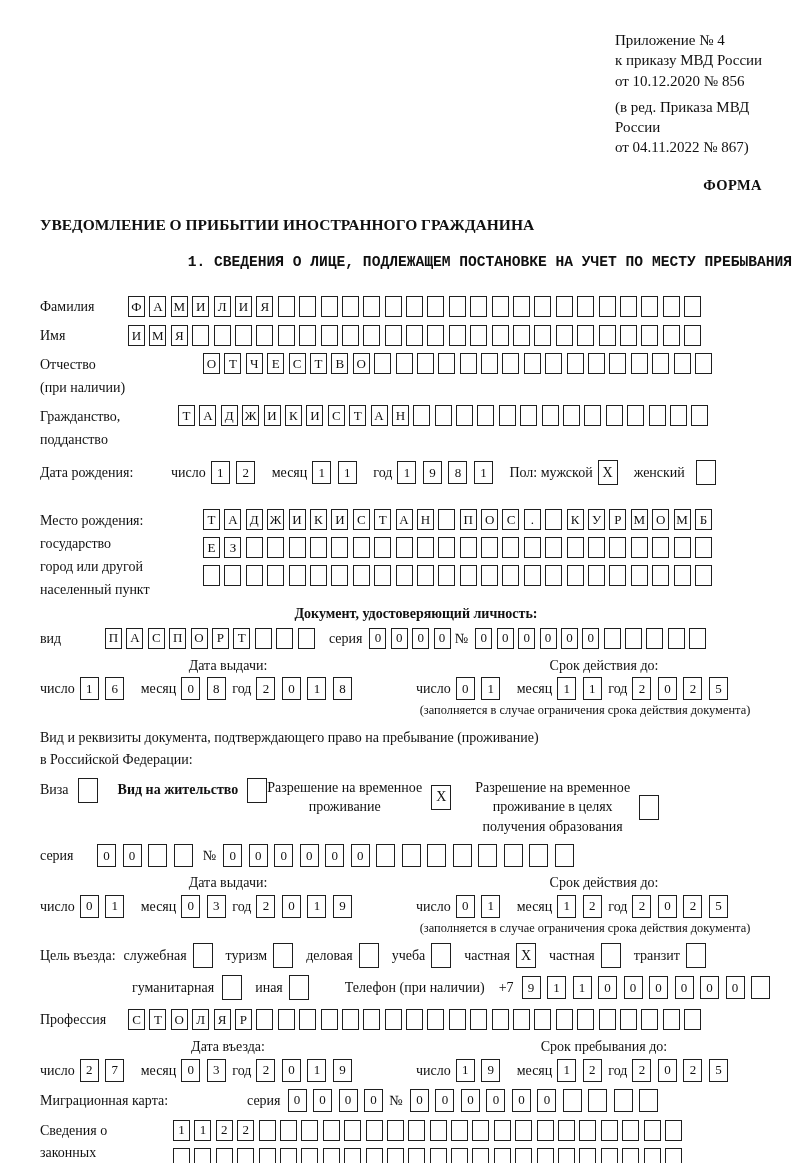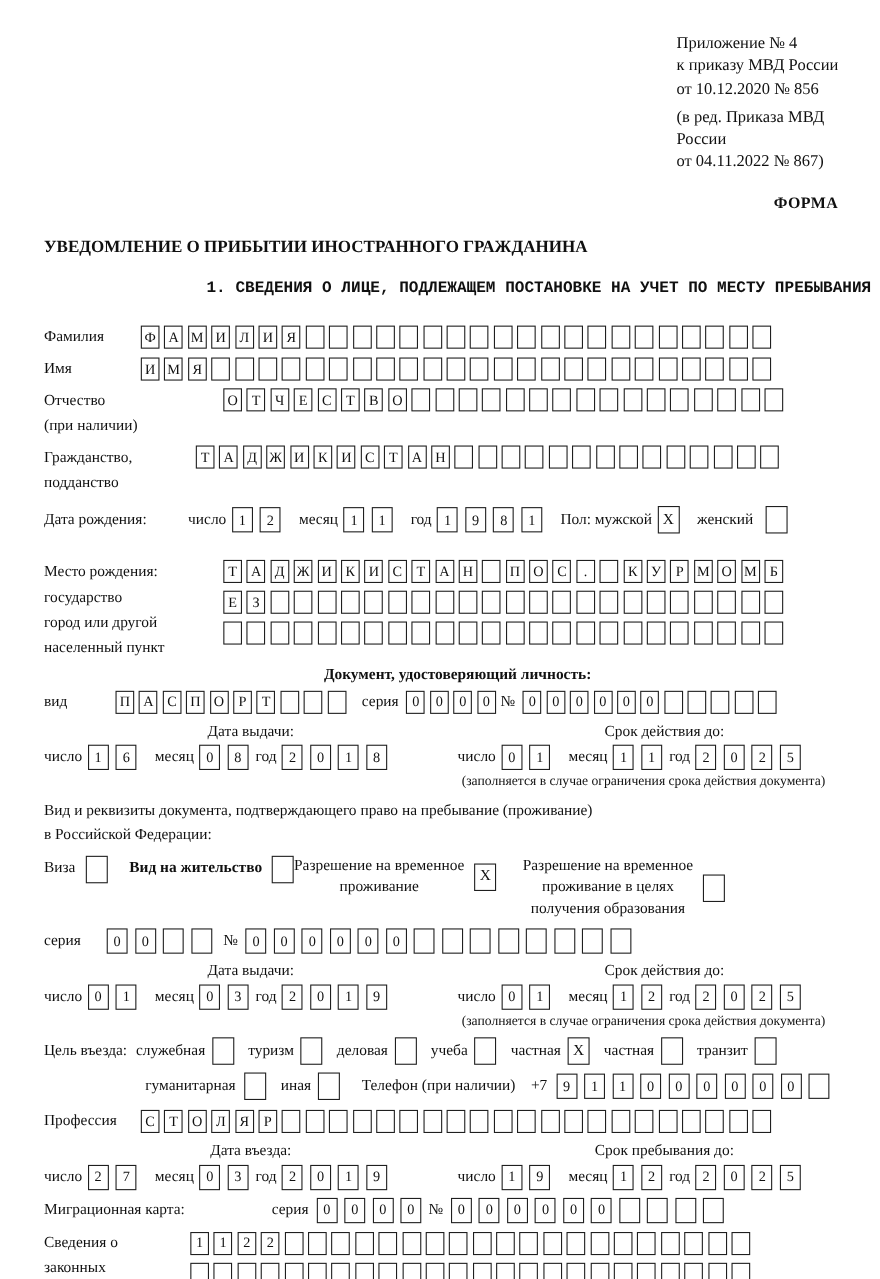--- a/index.html
+++ b/index.html
@@ -41,21 +41,21 @@
   .intro{margin-top:8px;line-height:1.6;}
   .opts{display:flex;align-items:flex-start;margin-top:6px;}
   .opt{display:flex;align-items:center;}
   .optcap{text-align:center;line-height:1.4;}
   .opt .cells{margin-left:9px;margin-top:0;}
   .mr20{margin-right:20px;}.mr26{font-weight:bold;}.mr24{margin-right:24px;}
   .purpose{display:flex;align-items:center;margin-top:7px;}
   .plabel{margin-left:13px;margin-right:6px;}
   .p0{margin-left:8px;margin-right:6px;}
   .indent{margin-left:92px;}
-  .phone-label{margin-left:20px;}
+  .phone-label{margin-left:36px;}
   .phone-prefix{margin:0 8px 0 14px;}
   .legal{display:flex;margin-top:8px;}
   .legal .flabel{width:133px;line-height:22px;}
   .mser{margin-left:55px;margin-right:7px;}
   .mnum{margin-right:7px;}
 </style>
 </head>
 <body>
 
 <div class="appendix">

